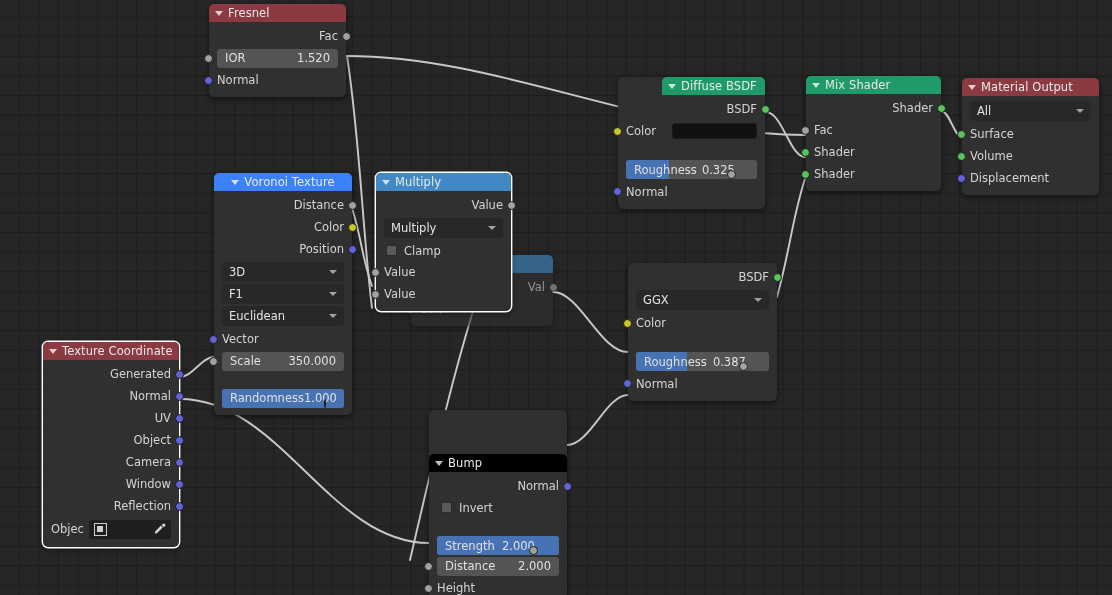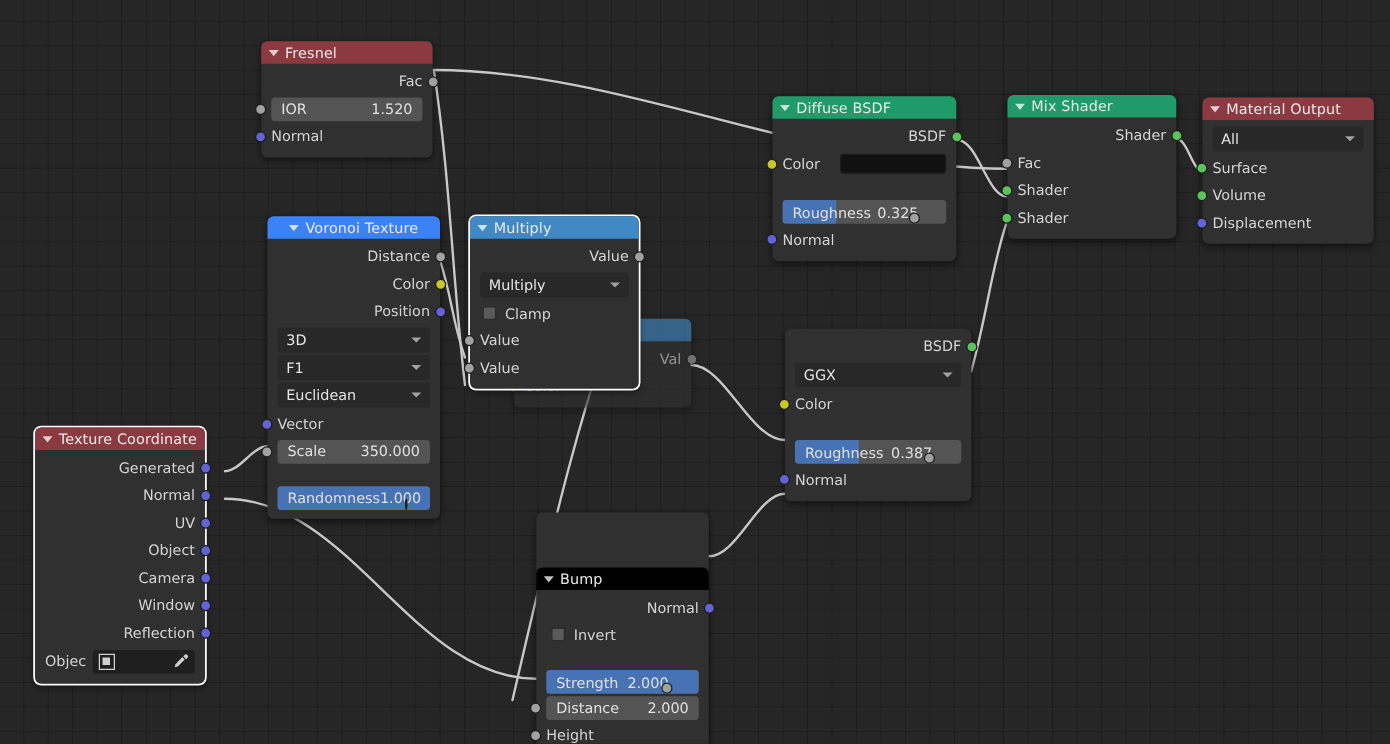--- a/index.html
+++ b/index.html
@@ -153,21 +153,21 @@
       <path d="M567,445 C590,445 606,395 628,395"></path>
 
       <path d="M766,112 C782,112 790,157 805,157"></path>
 
       <path d="M777,297 C790,250 793,215 805,179"></path>
 
       <path d="M941,111 C950,111 954,137 962,137"></path>
     </g>
   </svg>
 
-  <div class="node" style="left:209px;top:33px;width:137px;">
+  <div class="node" style="left:209px;top:4px;width:137px;">
     <div class="nhead" style="background:#8b3a42;">
       <span class="tri"></span>
       <span>Fresnel</span>
     </div>
     <div class="nbody">
       <div class="row out">
         <span class="rowlabel">Fac</span>
         <span class="sock gray" style="right:-5px;top:6.5px;"></span>
       </div>
       <div class="field" style="position:relative;">
@@ -223,21 +223,21 @@
       </div>
       <div class="field slider" style="position:relative;">
         <div class="fill" style="width:100%;"></div>
         <span class="fname">Randomness</span>
         <span class="fval">1.000</span>
         <span class="sock gray" style="left:-13px;top:5px;"></span>
       </div>
     </div>
   </div>
 
-  <div class="node selected" style="left:28px;top:342px;width:136px;">
+  <div class="node selected" style="left:43px;top:342px;width:136px;">
     <div class="nhead" style="background:#8b3a42;">
       <span class="tri"></span>
       <span>Texture Coordinate</span>
     </div>
     <div class="nbody">
       <div class="row out">
         <span class="rowlabel">Generated</span>
         <span class="sock purple" style="right:-5px;top:6.5px;"></span>
       </div>
       <div class="row out">
@@ -318,21 +318,21 @@
         <span class="sock gray" style="left:-5px;top:6.5px;"></span>
       </div>
       <div class="row in">
         <span class="rowlabel">Value</span>
         <span class="sock gray" style="left:-5px;top:6.5px;"></span>
       </div>
     </div>
   </div>
 
   <div class="node" style="left:618px;top:77px;width:147px;">
-    <div class="nhead" style="background:#1f9a68;">
+    <div class="nhead" style="background:#1f9a68;margin-left:44px;">
       <span class="tri"></span>
       <span>Diffuse BSDF</span>
     </div>
     <div class="nbody">
       <div class="row out">
         <span class="rowlabel">BSDF</span>
         <span class="sock green" style="right:-5px;top:6.5px;"></span>
       </div>
       <div class="swatchrow">
         <span class="lbl">Color</span>

